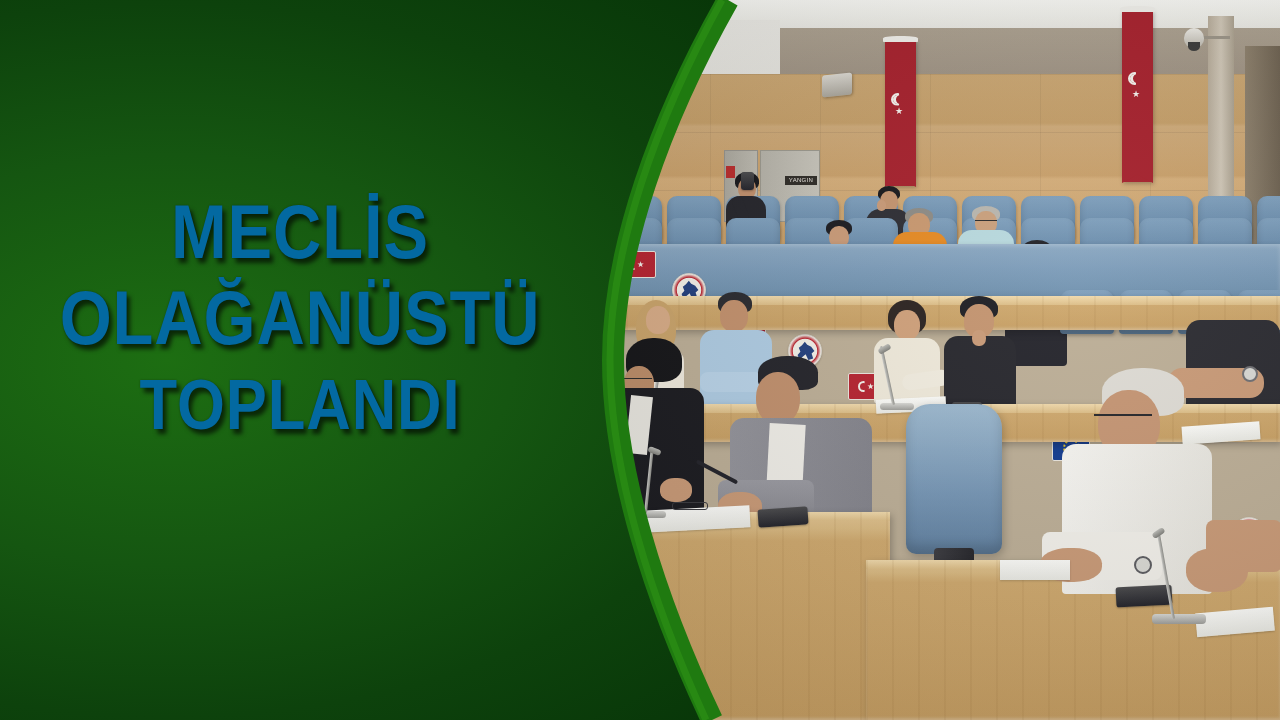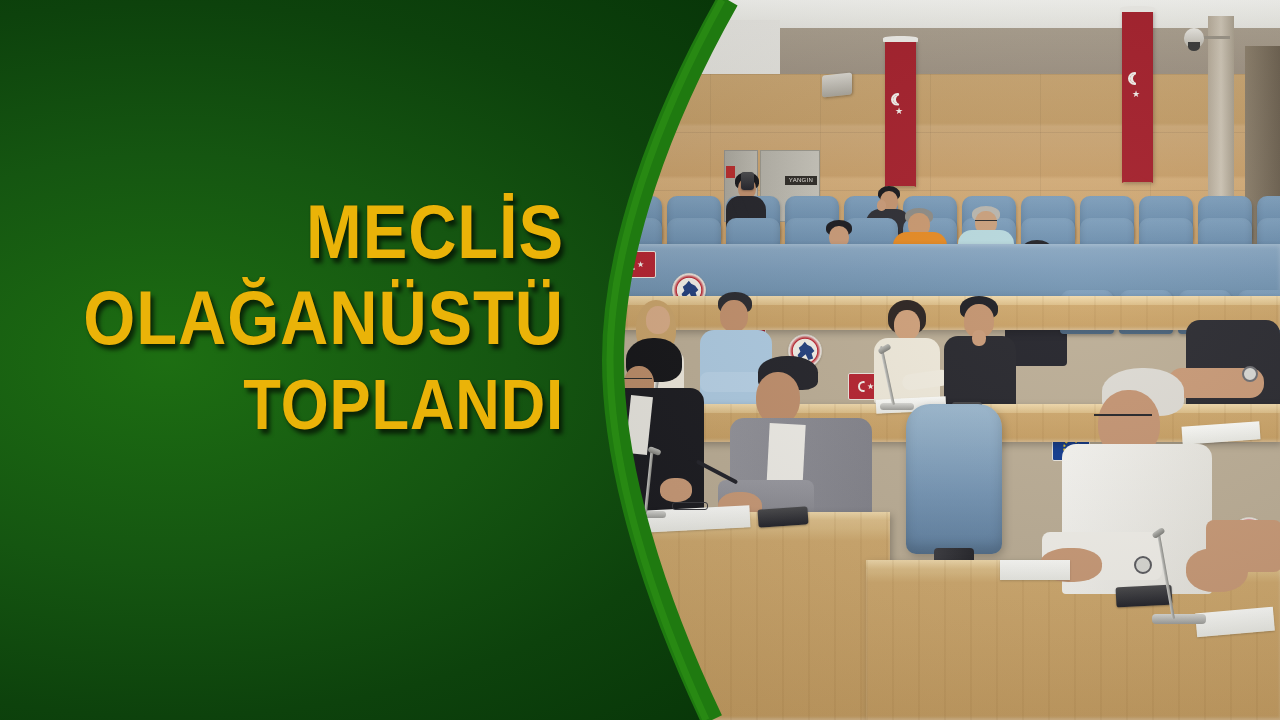--- a/index.html
+++ b/index.html
@@ -242,24 +242,24 @@
     clip-path: path("M0,0 L728,0 C660,120 613,250 613,360 C613,470 655,600 712,720 L0,720 Z");
   }
   #greenarc{
     position:absolute; left:0; top:0; width:760px; height:720px;
     pointer-events:none;
   }
 
   
   #headline{
     position:absolute; left:0; top:196px; width:600px;
-    text-align:right;
+    text-align:center;
     font-family:"Liberation Sans", sans-serif;
     font-weight:bold;
-    color:#eab308;
+    color:#0369a1;
     letter-spacing:1px;
     text-transform:uppercase;
     line-height:0.95;
   }
   #headline .l{
     display:block;
     text-shadow: 4px 5px 5px rgba(0,0,0,.62), 0 0 2px rgba(0,0,0,.35);
     transform:scaleX(0.88);
   }
   #headline .l1{ font-size:76px; }

